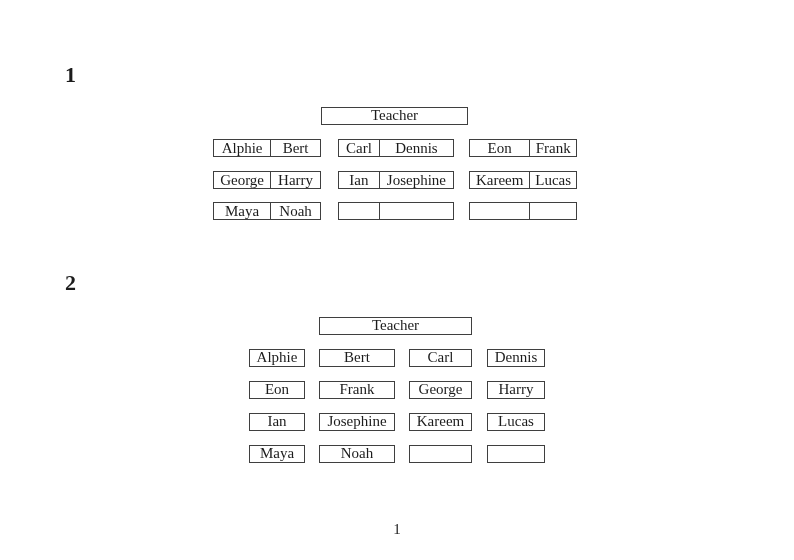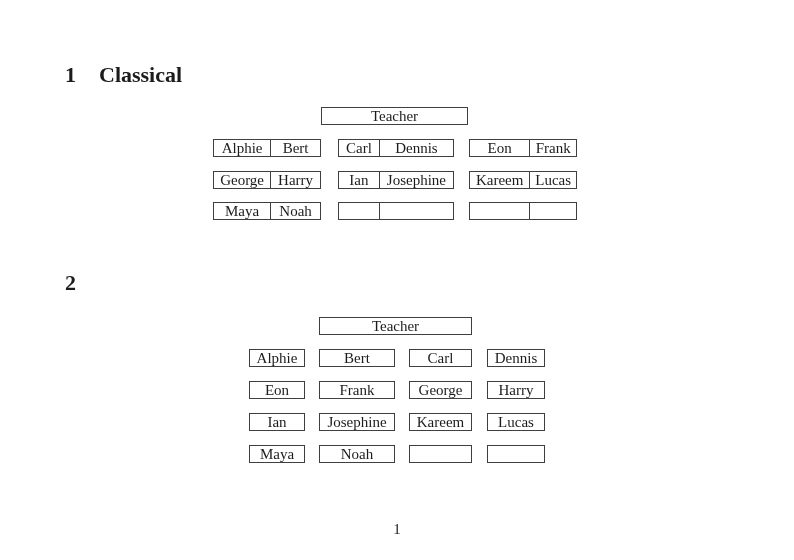--- a/index.html
+++ b/index.html
@@ -20,21 +20,21 @@
     font-size: 22px;
     line-height: 1.1;
     white-space: nowrap;
   }
   .heading .num { width: 34px; }
   .box {
     position: absolute;
     border: 1px solid #3f3f3f;
     background: #ffffff;
     display: flex;
-    align-items: center;
+    align-items: flex-start;
     justify-content: center;
     font-size: 15px;
     line-height: 1;
     white-space: nowrap;
   }
   .desk { justify-content: flex-start; }
   .seat {
     height: 100%;
     display: flex;
     align-items: center;
@@ -51,21 +51,20 @@
     line-height: 1.15;
   }
 </style>
 </head>
 <body>
 
 <div class="page">
 
   <div class="heading" style="left:65px; top:63px">
     <span class="num">1</span>
-    <span>Classical</span>
   </div>
 
   <div class="box" style="left:321px; top:107px; width:147px; height:18px">
     <span>Teacher</span>
   </div>
 
   <div class="box desk" style="left:213px; top:139px; width:108px; height:18px">
     <span class="seat" style="width:53%">Alphie</span>
     <span class="seat right" style="width:47%">Bert</span>
   </div>

